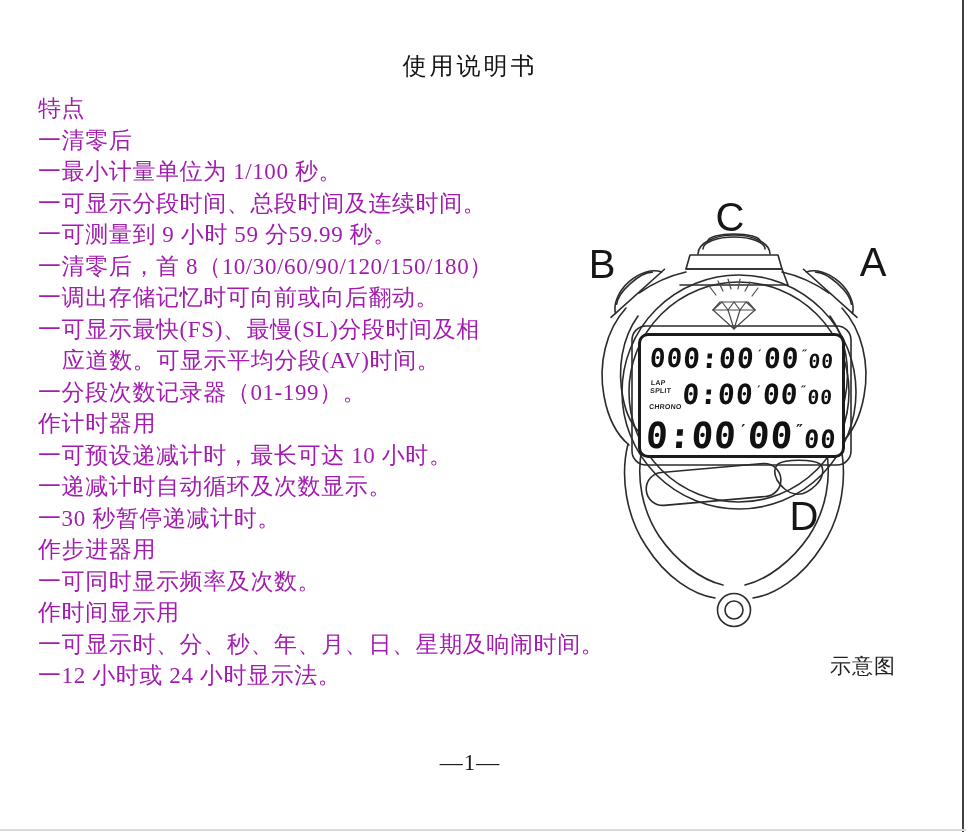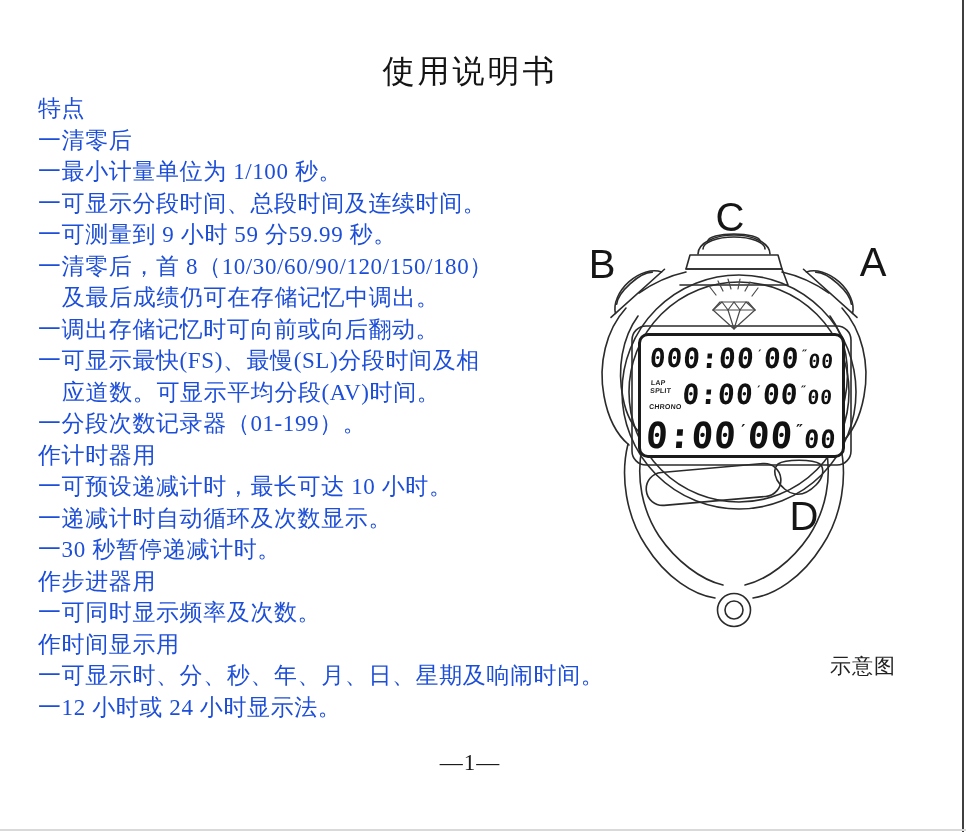--- a/index.html
+++ b/index.html
@@ -2,23 +2,23 @@
 <html><head>
 <meta charset="utf-8">
 <style>
   html,body{margin:0;padding:0;}
   body{width:966px;height:832px;background:#ffffff;position:relative;overflow:hidden;
        font-family:"Liberation Serif","DejaVu Serif",serif;color:#1f1f1f;}
   .page{position:absolute;inset:0;}
   .edge-right{position:absolute;left:962px;top:0;width:2px;height:832px;background:#3f3f3f;}
   .edge-bottom{position:absolute;left:0;top:829px;width:966px;height:2px;background:#d9d9d9;}
   .title{position:absolute;left:0;top:50px;width:940px;text-align:center;
-         font-size:32px;letter-spacing:3px;color:#141414;font-family:Liberation Mono, monospace;}
+         font-size:24px;letter-spacing:3px;color:#141414;font-family:Liberation Mono, monospace;}
   .textcol{position:absolute;left:38px;top:93px;width:600px;
-           font-size:23px;line-height:31.5px;letter-spacing:0.6px;color:#1d4ed8;}
+           font-size:23px;line-height:31.5px;letter-spacing:0.6px;color:#a21caf;}
   .ln{white-space:nowrap;}
   .ind{padding-left:24px;}
   .footer{position:absolute;left:0;top:750px;width:940px;text-align:center;
           font-size:23px;color:#1c1c1c;letter-spacing:1px;}
   .caption{position:absolute;left:830px;top:615px;font-size:21px;letter-spacing:1px;color:#222;margin-top:37px;}
   .diagram{position:absolute;left:582px;top:192px;width:320px;height:460px;}
   .diagram svg{display:block;}
   .lbl{font-family:"Liberation Sans","DejaVu Sans",sans-serif;font-size:40px;fill:#161616;}
   
   .lcd{position:absolute;left:638px;top:333px;width:207px;height:125px;box-sizing:border-box;
@@ -44,21 +44,20 @@
 
   <div class="title">使用说明书</div>
 
   <div class="textcol">
     <div class="ln">特点</div>
     <div class="ln">一清零后</div>
     <div class="ln">一最小计量单位为 1/100 秒。</div>
     <div class="ln">一可显示分段时间、总段时间及连续时间。</div>
     <div class="ln">一可测量到 9 小时 59 分59.99 秒。</div>
     <div class="ln">一清零后，首 8（10/30/60/90/120/150/180）</div>
-    <div class="ln ind">及最后成绩仍可在存储记忆中调出。</div>
     <div class="ln">一调出存储记忆时可向前或向后翻动。</div>
     <div class="ln">一可显示最快(FS)、最慢(SL)分段时间及相</div>
     <div class="ln ind">应道数。可显示平均分段(AV)时间。</div>
     <div class="ln">一分段次数记录器（01-199）。</div>
     <div class="ln">作计时器用</div>
     <div class="ln">一可预设递减计时，最长可达 10 小时。</div>
     <div class="ln">一递减计时自动循环及次数显示。</div>
     <div class="ln">一30 秒暂停递减计时。</div>
     <div class="ln">作步进器用</div>
     <div class="ln">一可同时显示频率及次数。</div>

